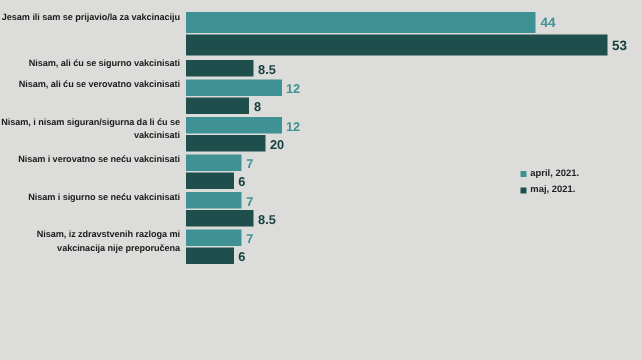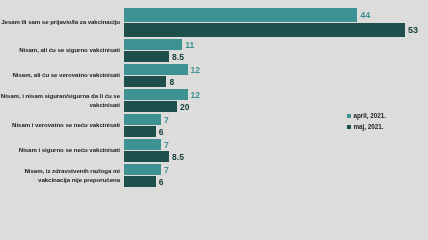--- a/index.html
+++ b/index.html
@@ -10,21 +10,21 @@
     overflow:hidden;
     position:relative;
   }
   #chart{
     position:absolute;left:0;top:0;width:428px;height:211px;
   }
   .rows{
     position:absolute;left:0;top:8px;width:428px;
   }
   .row{
-    display:flex;align-items:center;
+    display:flex;align-items:flex-start;
     width:428px;
     margin-bottom:2px;
   }
   .cat-label{
     width:124px;
     flex:0 0 124px;
     text-align:right;
     padding-right:4px;
     box-sizing:border-box;
     font-size:6.1px;
@@ -88,24 +88,20 @@
           </div>
           <div class="barline second">
             <div class="bar maj" style="width: 281px;"></div>
             <span class="val maj">53</span>
           </div>
         </div>
       </div>
       <div class="row r1">
         <div class="cat-label">Nisam, ali ću se sigurno vakcinisati</div>
         <div class="bars">
-          <div class="barline">
-            <div class="bar april" style="width: 58.3208px;"></div>
-            <span class="val april">11</span>
-          </div>
           <div class="barline second">
             <div class="bar maj" style="width: 45.066px;"></div>
             <span class="val maj">8.5</span>
           </div>
         </div>
       </div>
       <div class="row r2">
         <div class="cat-label">Nisam, ali ću se verovatno vakcinisati</div>
         <div class="bars">
           <div class="barline">

